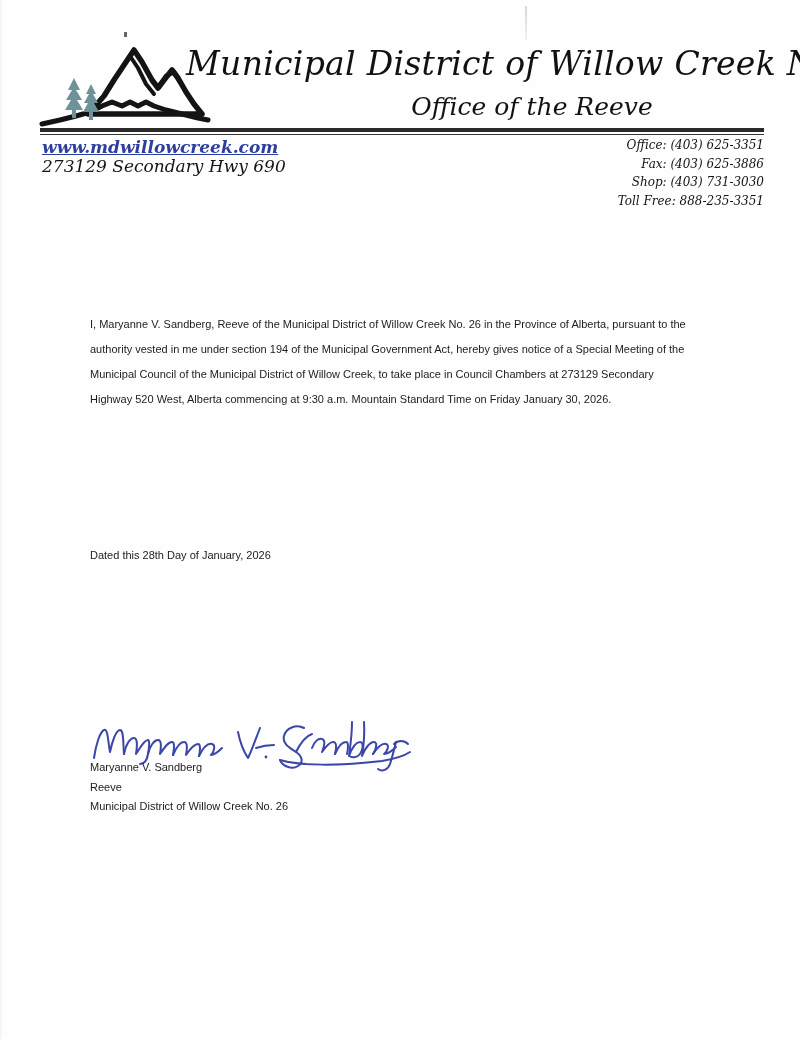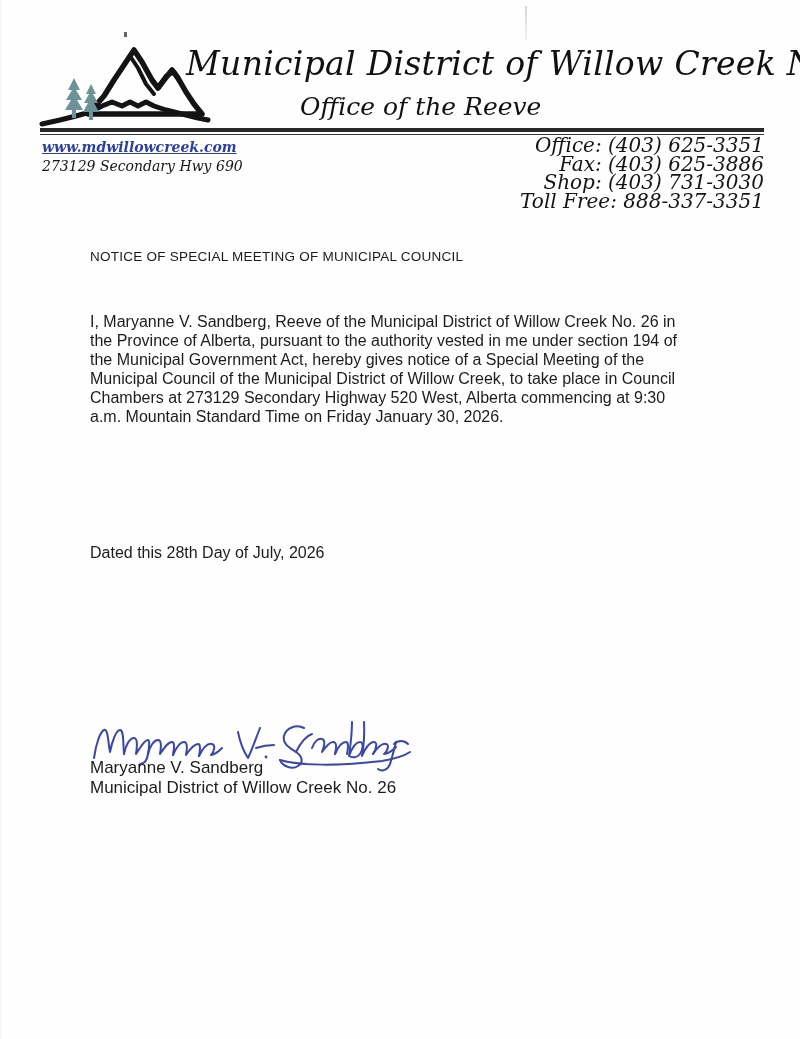--- a/index.html
+++ b/index.html
@@ -68,21 +68,21 @@
     font-size: 33px;
     letter-spacing: 0.3px;
     color: #111111;
     white-space: nowrap;
   }
   .org-subtitle {
     position: absolute;
     left: 300px;
     top: 92px;
     width: 464px;
-    text-align: left;
+    text-align: center;
     font-family: "DejaVu Serif", "Liberation Serif", serif;
     font-style: italic;
     font-size: 25px;
     color: #111111;
     white-space: nowrap;
   }
 
   .rule-wrap {
     position: absolute;
     left: 40px;
@@ -101,57 +101,57 @@
     height: 1px;
     background: #3a3a3a;
   }
 
   .contact-left {
     position: absolute;
     left: 42px;
     top: 138px;
     font-family: "DejaVu Serif", "Liberation Serif", serif;
     font-style: italic;
-    font-size: 14px;
+    font-size: 17px;
     line-height: 18.5px;
     color: #141414;
   }
   .contact-left .weblink {
     color: #2d3f9e;
     text-decoration: underline;
     font-weight: bold;
     display: inline-block;
   }
   .contact-right {
     position: absolute;
     right: 36px;
     top: 136px;
     text-align: right;
     font-family: "DejaVu Serif", "Liberation Serif", serif;
     font-style: italic;
-    font-size: 20px;
+    font-size: 12px;
     line-height: 18.5px;
     color: #141414;
   }
 
   
   .notice-title {
     position: absolute;
     left: 90px;
     top: 249px;
     font-size: 13.5px;
     letter-spacing: 0.25px;
     color: #1c1c1c;
   }
   .body-block {
     position: absolute;
     left: 90px;
     width: 600px;
-    font-size: 16px;
-    line-height: 19px;
+    font-size: 11px;
+    line-height: 25px;
     color: #1c1c1c;
   }
   .para-one { top: 312px; }
   .para-two { top: 445px; }
   .dated-line { top: 543px; }
 
   
   .sig-area {
     position: absolute;
     left: 90px;
@@ -165,21 +165,21 @@
     top: 0;
     width: 340px;
     height: 56px;
     pointer-events: none;
   }
   .sig-ink svg { display: block; overflow: visible; }
   .sig-names {
     position: absolute;
     left: 0;
     top: 44px;
-    font-size: 17px;
+    font-size: 11px;
     line-height: 19.5px;
     color: #1c1c1c;
   }
 </style>
 </head>
 <body>
 
 <div class="page">
 
   <div class="artifact artifact-edge-left"></div>
@@ -217,30 +217,29 @@
 
     <div class="contact-left">
       <div><a class="weblink" href="#">www.mdwillowcreek.com</a></div>
       <div>273129 Secondary Hwy 690</div>
     </div>
 
     <div class="contact-right">
       <div>Office: (403) 625-3351</div>
       <div>Fax: (403) 625-3886</div>
       <div>Shop: (403) 731-3030</div>
-      <div>Toll Free: 888-337-3351</div>
+      <div>Toll Free: 888-235-3351</div>
     </div>
   </div>
 
-  <div class="notice-title">NOTICE OF SPECIAL MEETING OF MUNICIPAL COUNCIL</div>
 
   <div class="body-block para-one">I, Maryanne V. Sandberg, Reeve of the Municipal District of Willow Creek No. 26 in the Province of Alberta, pursuant to the authority vested in me under section 194 of the Municipal Government Act, hereby gives notice of a Special Meeting of the Municipal Council of the Municipal District of Willow Creek, to take place in Council Chambers at 273129 Secondary Highway 520 West, Alberta commencing at 9:30 a.m. Mountain Standard Time on Friday January 30, 2026.</div>
 
 
-  <div class="body-block dated-line">Dated this 28th Day of July, 2026</div>
+  <div class="body-block dated-line">Dated this 28th Day of January, 2026</div>
 
   <div class="sig-area">
 
     <div class="sig-ink">
       <svg width="340" height="56" viewBox="0 0 340 56">
         <g fill="none" stroke="#3a47a8" stroke-width="2" stroke-linecap="round" stroke-linejoin="round">
 
           <path d="M4 44 C6 30, 10 18, 14 16 C18 14, 18 28, 20 38 C22 28, 26 16, 30 16 C34 16, 33 30, 34 40"></path>
           <path d="M34 40 C36 30, 40 24, 44 24 C48 24, 47 34, 46 40 C50 34, 54 26, 58 26 C60 26, 59 34, 58 40 C57 46, 54 50, 50 50"></path>
           <path d="M58 40 C60 32, 64 26, 68 26 C72 26, 71 34, 70 40 C74 34, 78 28, 82 28 C85 28, 84 35, 83 41"></path>
@@ -261,17 +260,18 @@
           <path d="M306 28 C304 36, 302 44, 300 50 C298 56, 292 58, 288 55"></path>
           <path d="M304 30 C308 26, 314 26, 318 30"></path>
 
           <path d="M190 46 C210 52, 250 52, 292 47 C304 45, 314 42, 320 38"></path>
         </g>
       </svg>
     </div>
 
     <div class="sig-names">
       <div>Maryanne V. Sandberg</div>
+      <div>Reeve</div>
       <div>Municipal District of Willow Creek No. 26</div>
     </div>
   </div>
 
 </div>
 
 </body></html>

